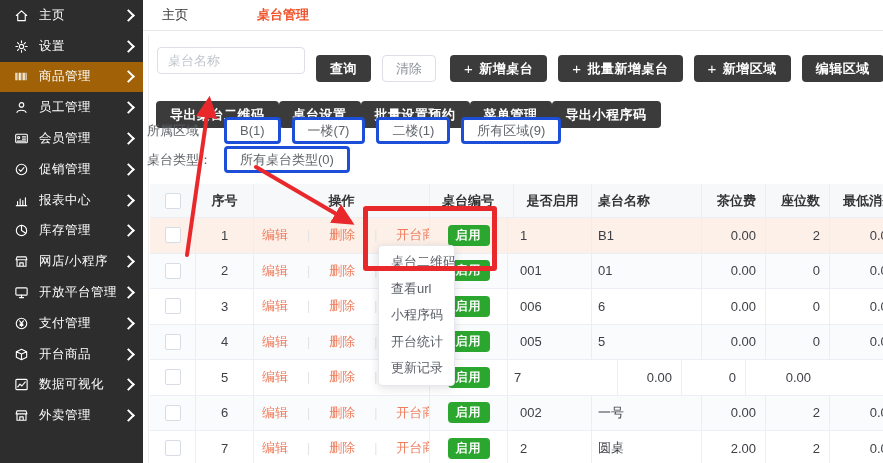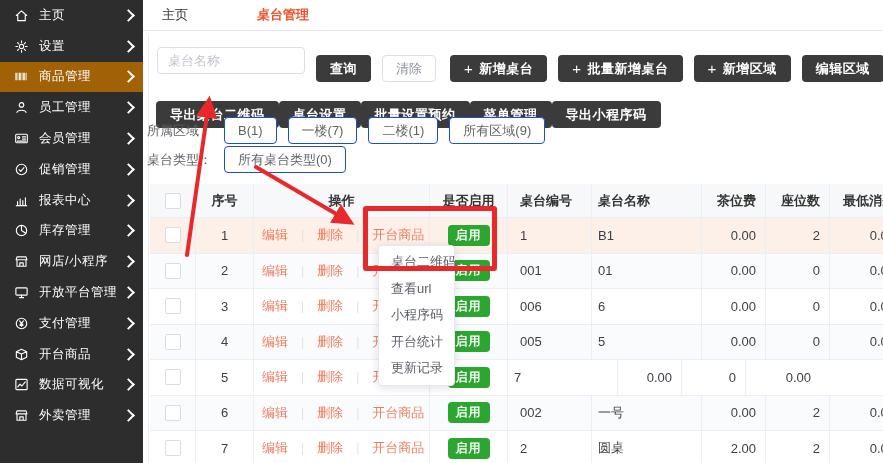--- a/index.html
+++ b/index.html
@@ -30,41 +30,41 @@
   .btn.plain{background:#fff;border-color:#dcdfe6;color:#8a8f99;}
   .btn .plus{margin-right:6px;font-weight:400;font-size:15px;line-height:1;}
   .toolbar{position:absolute;left:14px;top:8px;display:flex;align-items:center;gap:11px;}
   .search-input{width:126px;height:25px;border:1px solid #dcdfe6;border-radius:4px;padding:0 10px;font-size:13px;color:#333;outline:none;font-family:inherit;}
   .search-input::placeholder{color:#c0c4cc;}
   .actions-row{position:absolute;left:13px;top:54px;display:flex;}
   
   .filter-row{position:absolute;left:4px;display:flex;align-items:center;gap:12px;}
   .filter-label{font-size:13px;color:#5f6368;}
   .chips{display:flex;gap:11px;}
-  .chip{height:27px;display:inline-flex;align-items:center;padding:0 13px;border:1px solid #1d4ed8;border-radius:4px;
+  .chip{height:27px;display:inline-flex;align-items:center;padding:0 13px;border:3px solid #1d4ed8;border-radius:4px;
         background:#fff;font-size:13px;color:#5f6368;cursor:pointer;box-sizing:border-box;white-space:nowrap;}
   
   .table{position:absolute;left:7px;top:153px;width:754px;}
   .trow{display:flex;align-items:stretch;border-bottom:1px solid #ebeef5;background:#fff;}
   .trow.head{height:33px;background:#f7f8fa;font-weight:bold;color:#333;}
   .trow.body{height:34.5px;color:#3c3f45;}
   .trow.stripe{background:#fafbfc;}
   .trow.highlight{background:#fcf0e8;}
   .cell{display:flex;align-items:center;border-right:1px solid #ebeef5;font-size:13px;box-sizing:border-box;overflow:hidden;flex:none;}
   .c-cb{width:46px;justify-content:center;}
   .c-num{width:58px;justify-content:center;}
   .c-ops{width:176px;padding-left:8px;}
   .c-enable{width:78px;justify-content:center;}
   .c-code{width:84px;padding-left:12px;}
   .c-name{width:110px;padding-left:6px;}
   .c-fee{width:64px;justify-content:flex-end;padding-right:9px;}
   .c-seats{width:64px;justify-content:flex-end;padding-right:9px;}
   .c-min{width:74px;justify-content:flex-end;padding-right:9px;border-right:none;}
   .cb{width:14px;height:14px;border:1px solid #d8dce5;border-radius:2px;background:#fff;cursor:pointer;}
-  .ops{display:flex;align-items:center;gap:13px;white-space:nowrap;}
+  .ops{display:flex;align-items:center;gap:19px;white-space:nowrap;}
   .op-link{color:#ef7d5d;cursor:pointer;font-size:13px;}
   .op-sep{color:#e3e3e3;font-size:12px;}
   .enable-btn{background:#2ba62f;color:#fff;font-size:12px;font-weight:bold;padding:2px 8px;border-radius:4px;border:none;cursor:pointer;letter-spacing:1px;font-family:inherit;}
   
   .dropdown{position:absolute;left:378px;top:245px;width:77px;background:#fff;border:1px solid #e6e8ee;border-radius:4px;
             box-shadow:0 2px 10px rgba(0,0,0,.12);z-index:20;padding:3px 0;box-sizing:border-box;}
   .dd-item{height:26.5px;display:flex;align-items:center;padding-left:12px;font-size:13px;color:#5a5e66;cursor:pointer;white-space:nowrap;}
   
   .anno-rect{position:absolute;left:363px;top:206px;width:134px;height:65px;border:5px solid #e9282c;border-radius:3px;
              box-sizing:border-box;z-index:30;pointer-events:none;}
@@ -307,23 +307,23 @@
     <div class="table">
       <div class="trow head" id="head-row">
         <div class="cell c-cb">
           <span class="cb"></span>
         </div>
 
   <div class="cell c-num">序号</div>
 
   <div class="cell c-ops" style="justify-content: center; padding-left: 0px;">操作</div>
 
+  <div class="cell c-code">桌台编号</div>
+
   <div class="cell c-enable">是否启用</div>
-
-  <div class="cell c-code">桌台编号</div>
 
   <div class="cell c-name">桌台名称</div>
 
   <div class="cell c-fee">茶位费</div>
 
   <div class="cell c-seats">座位数</div>
 
   <div class="cell c-min">最低消费</div>
 </div>
       <div id="rows">

